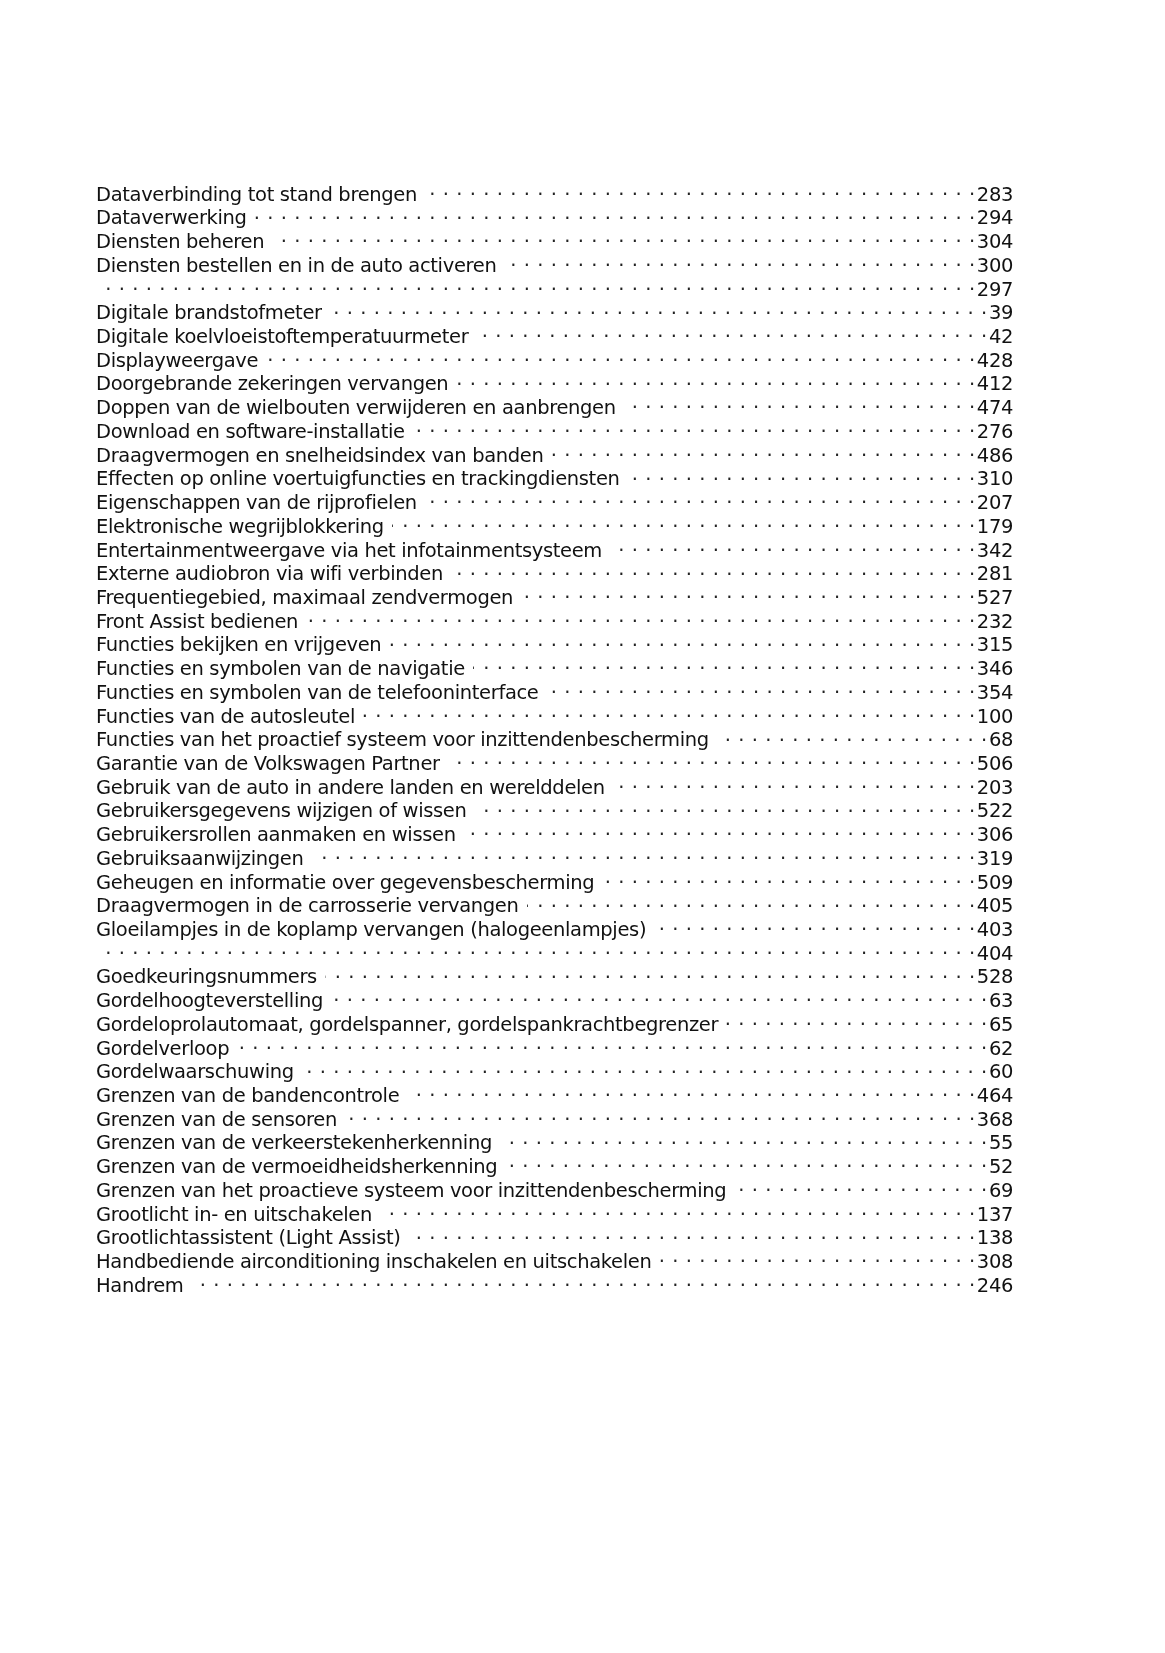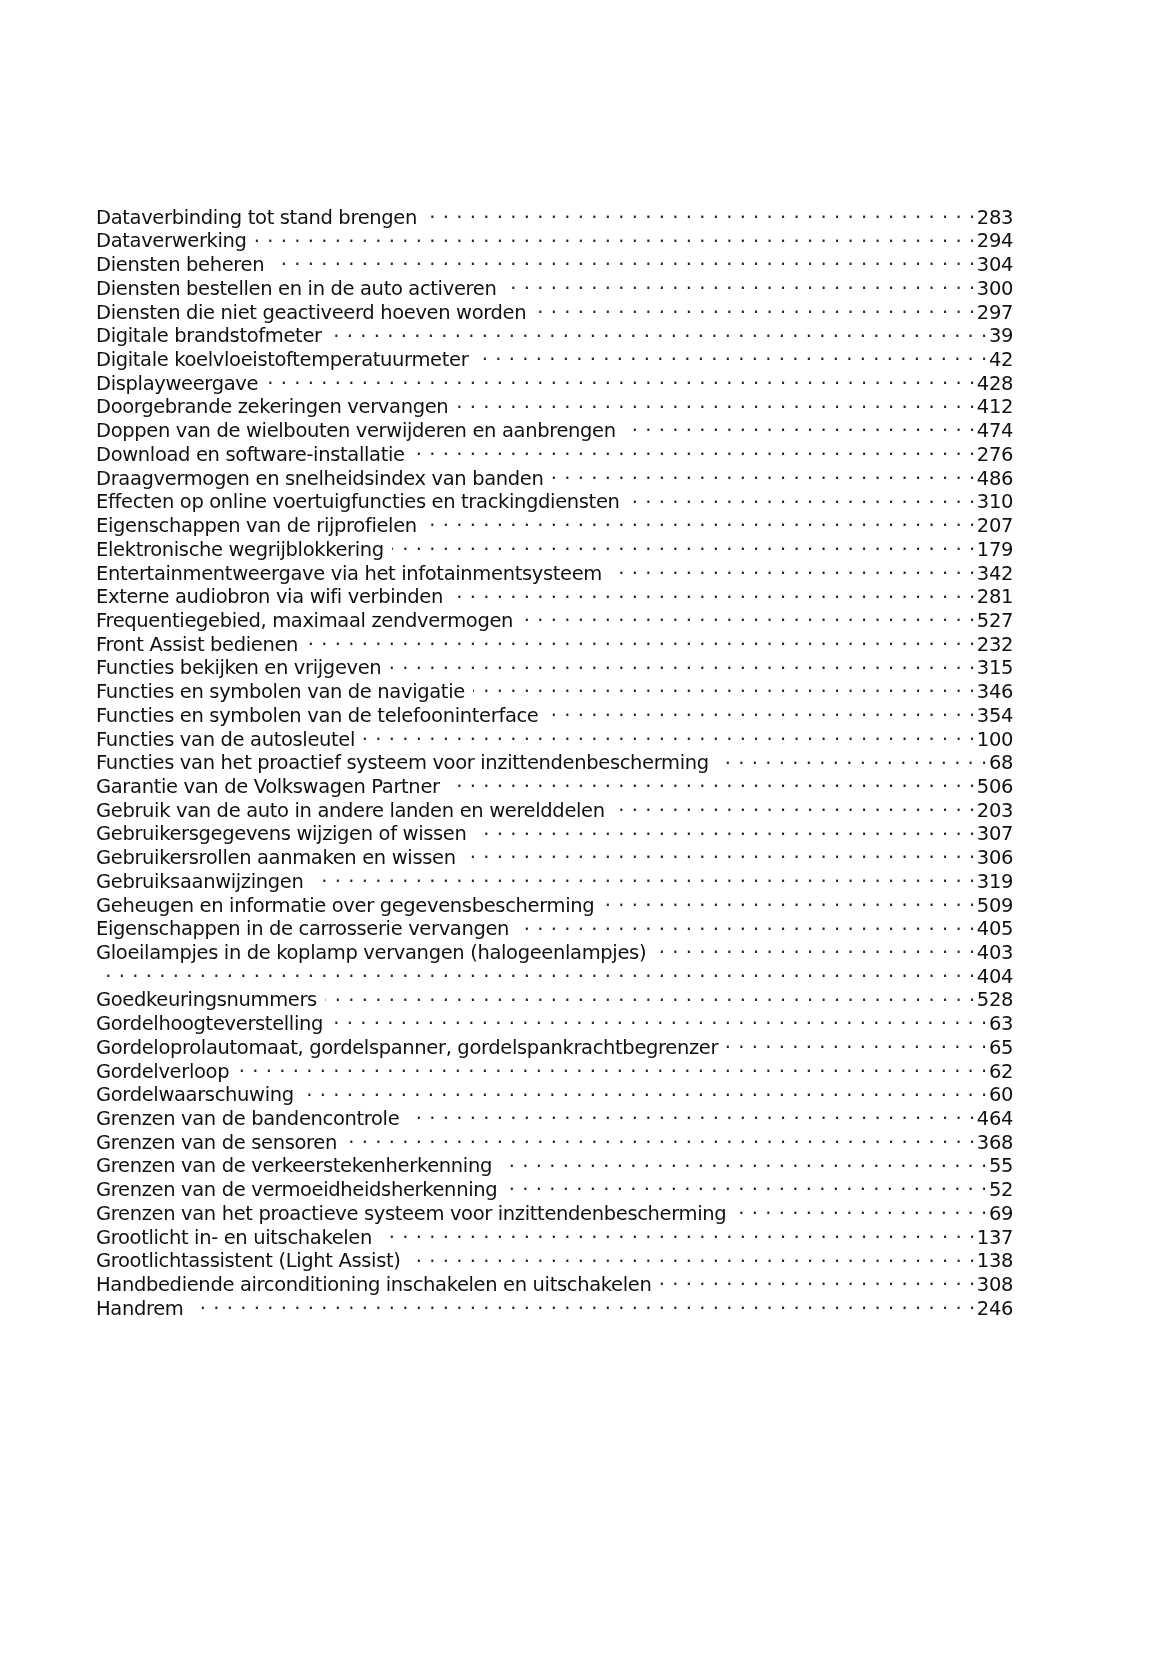--- a/index.html
+++ b/index.html
@@ -11,21 +11,21 @@
       width: 1165px;
       height: 1653px;
       position: relative;
       overflow: hidden;
       font-family: "DejaVu Sans", "Liberation Sans", sans-serif;
       color: #111111;
     }
     .index-list {
       position: absolute;
       left: 96px;
-      top: 200px;
+      top: 177px;
       width: 917px;
       margin: 0;
       padding: 0;
       list-style: none;
     }
     .index-entry {
       display: flex;
       align-items: baseline;
       height: 23.72px;
       line-height: 23.72px;
@@ -77,21 +77,20 @@
     <span class="entry-term">Diensten beheren</span>
     <span class="entry-leader"></span>
     <span class="entry-page">304</span>
   </li>
     <li class="index-entry">
     <span class="entry-term">Diensten bestellen en in de auto activeren</span>
     <span class="entry-leader"></span>
     <span class="entry-page">300</span>
   </li>
     <li class="index-entry">
-    <span class="entry-term">Diensten die niet geactiveerd hoeven worden</span>
     <span class="entry-leader"></span>
     <span class="entry-page">297</span>
   </li>
     <li class="index-entry">
     <span class="entry-term">Digitale brandstofmeter</span>
     <span class="entry-leader"></span>
     <span class="entry-page">39</span>
   </li>
     <li class="index-entry">
     <span class="entry-term">Digitale koelvloeistoftemperatuurmeter</span>
@@ -189,39 +188,39 @@
     <span class="entry-page">506</span>
   </li>
     <li class="index-entry">
     <span class="entry-term">Gebruik van de auto in andere landen en werelddelen</span>
     <span class="entry-leader"></span>
     <span class="entry-page">203</span>
   </li>
     <li class="index-entry">
     <span class="entry-term">Gebruikersgegevens wijzigen of wissen</span>
     <span class="entry-leader"></span>
-    <span class="entry-page">307</span>
+    <span class="entry-page">522</span>
   </li>
     <li class="index-entry">
     <span class="entry-term">Gebruikersrollen aanmaken en wissen</span>
     <span class="entry-leader"></span>
     <span class="entry-page">306</span>
   </li>
     <li class="index-entry">
     <span class="entry-term">Gebruiksaanwijzingen</span>
     <span class="entry-leader"></span>
     <span class="entry-page">319</span>
   </li>
     <li class="index-entry">
     <span class="entry-term">Geheugen en informatie over gegevensbescherming</span>
     <span class="entry-leader"></span>
     <span class="entry-page">509</span>
   </li>
     <li class="index-entry">
-    <span class="entry-term">Eigenschappen in de carrosserie vervangen</span>
+    <span class="entry-term">Draagvermogen in de carrosserie vervangen</span>
     <span class="entry-leader"></span>
     <span class="entry-page">405</span>
   </li>
     <li class="index-entry">
     <span class="entry-term">Gloeilampjes in de koplamp vervangen (halogeenlampjes)</span>
     <span class="entry-leader"></span>
     <span class="entry-page">403</span>
   </li>
     <li class="index-entry">
     <span class="entry-leader"></span>

